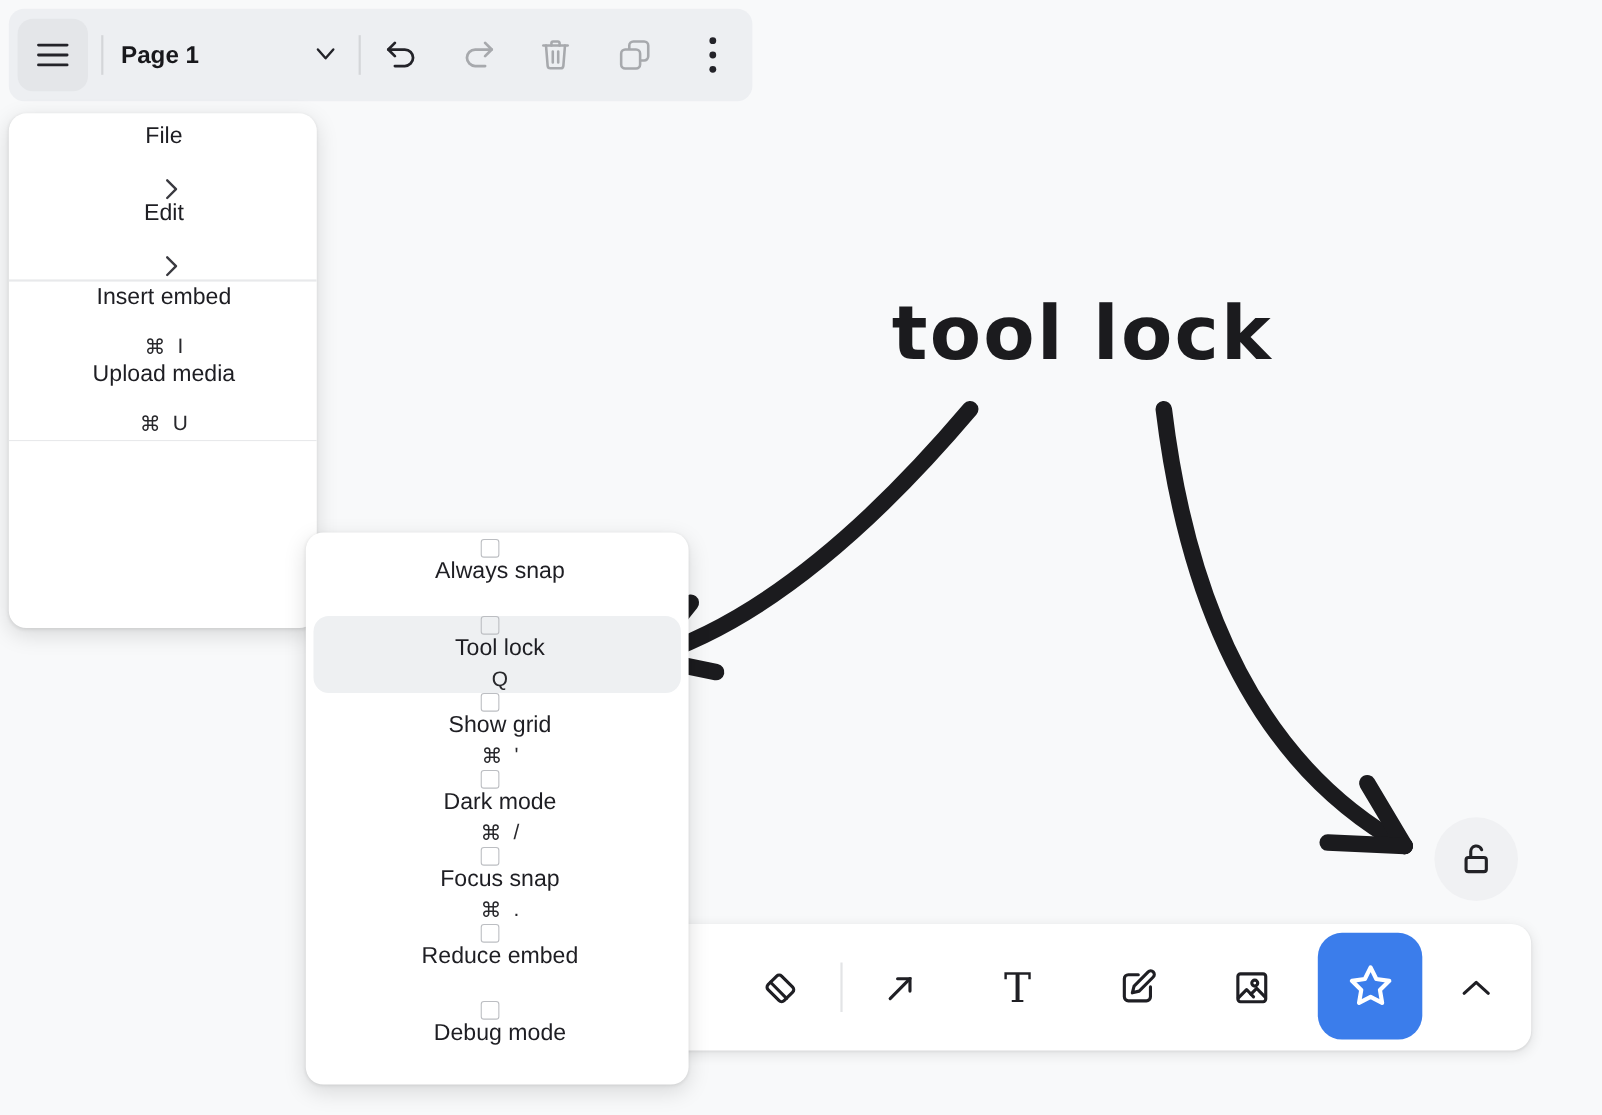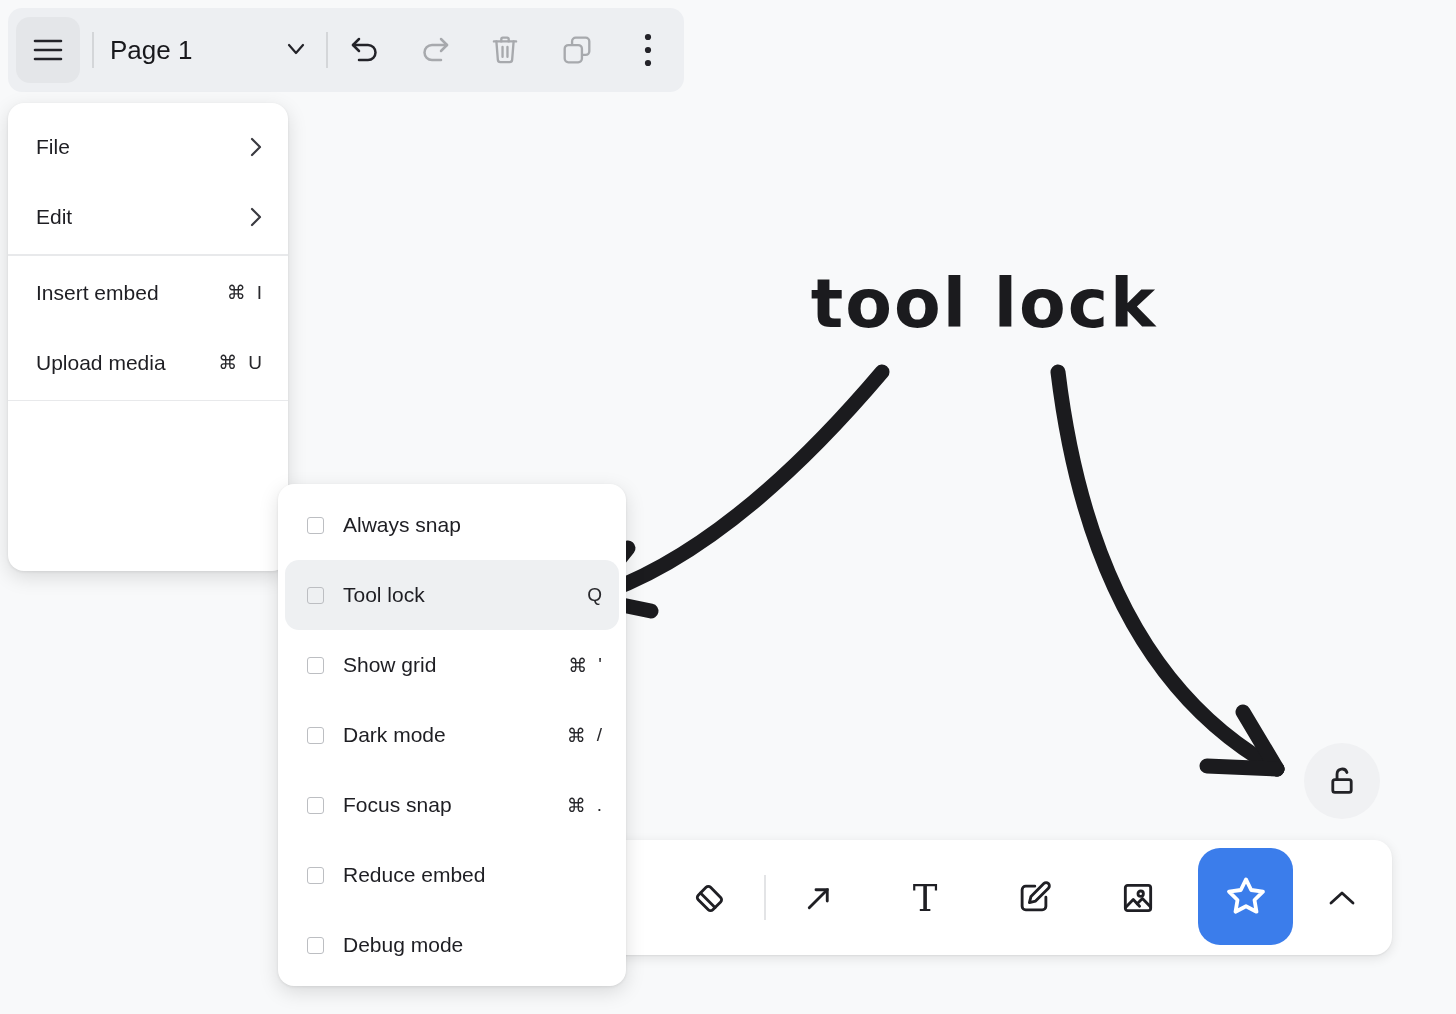--- a/index.html
+++ b/index.html
@@ -23,36 +23,36 @@
 
   
   #top-toolbar{
     position:absolute;left:8px;top:8px;width:676px;height:84px;z-index:3;
     background:#edeff2;border-radius:14px;
   }
   .tt-abs{position:absolute;display:flex;align-items:center;justify-content:center}
   #hamburger-btn{left:8px;top:9px;width:64px;height:66px;border-radius:14px;background:#e4e6e9}
   .tt-divider{position:absolute;width:1.5px;height:36px;top:24px;background:#d4d6d9}
   #page-btn{left:90px;top:9px;width:220px;height:66px;justify-content:flex-start;padding-left:12px;box-sizing:border-box}
-  #page-label{font-size:26px;font-weight:400;color:#18181c}
+  #page-label{font-size:22px;font-weight:700;color:#18181c}
   #page-chevron{position:absolute;right:12px;top:25px}
   .tt-icon-btn{top:18px;width:48px;height:48px;border-radius:10px}
   .ic-dark{color:#232329}
   .ic-disabled{color:#a7a9ad}
 
   
   .panel{
     position:absolute;background:#ffffff;border-radius:16px;overflow:hidden;
     box-shadow:0 6px 20px rgba(0,0,0,.13),0 1px 3px rgba(0,0,0,.08);
   }
   #main-menu{left:8px;top:103px;width:280px;height:468px;z-index:6;padding:9px 0;box-sizing:border-box}
   #prefs-menu{left:278px;top:484px;width:348px;height:502px;z-index:7;padding:6px 0;box-sizing:border-box}
   .menu-row{
     display:flex;align-items:center;height:70px;
-    padding:0 26px 0 28px;font-size:21px;box-sizing:border-box;
+    padding:0 26px 0 28px;font-size:21px;box-sizing:border-box;flex-direction:column;
   }
   .menu-row .grow{flex:1}
   .menu-row.hl-full{background:#eef0f2}
   .menu-divider{height:1.5px;background:#e8e9eb;margin:2px 0}
   .shortcut{display:flex;align-items:center;gap:11px;font-size:19px;color:#28282c}
   .chev-right{margin-left:14px;color:#3a3a40}
   .checkbox{
     width:15px;height:15px;border:1.5px solid #bcbec2;border-radius:3px;
     margin-right:19px;flex:none;background:transparent;
   }

